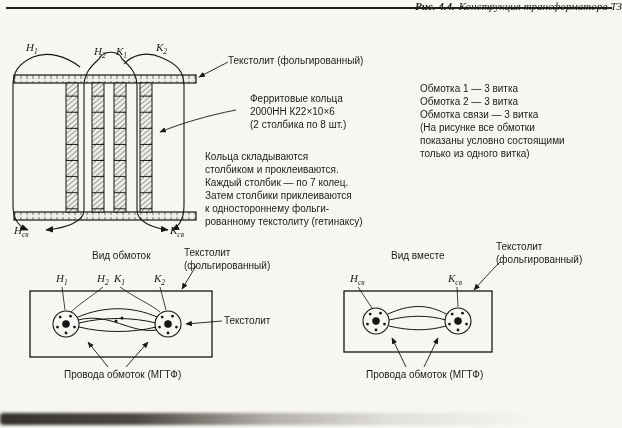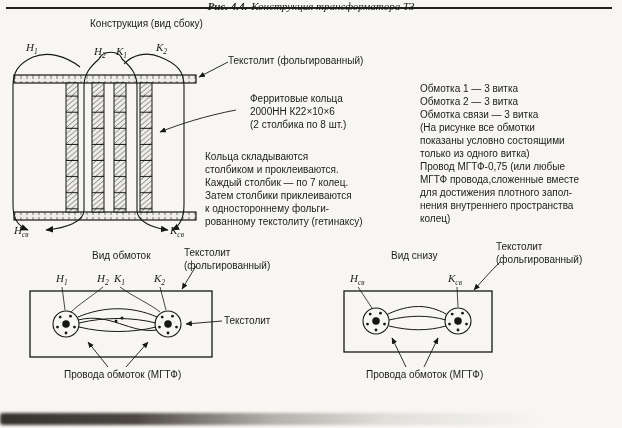--- a/index.html
+++ b/index.html
@@ -12,21 +12,21 @@
     position:absolute; font-size:10px; line-height:1.3;
     white-space:pre-line; letter-spacing:0;
   }
   .title { font-size:10px; }
   .term {
     position:absolute; font-family:Liberation Serif, serif;
     font-style:italic; font-size:11px; line-height:1;
   }
   .term sub { font-size:7.5px; font-style:italic; }
   .caption {
-    position:absolute; left:0; top:386; width:622px; text-align:center;
+    position:absolute; left:0; top:386; width:622px; text-align:right;
     font-size:11px; font-style:italic; font-family:"Liberation Serif", serif;
   }
   .caption .fig { font-weight:bold; margin-right:4px; }
   svg.draw { position:absolute; left:0; top:0; }
   .topline { position:absolute; left:6px; top:7px; width:606px; height:2px; background:#20201e; }
   .smudge {
     position:absolute; left:0; top:413px; width:540px; height:12px;
     background:linear-gradient(90deg,#35322e 0%,#4c4741 25%,rgba(110,104,96,.5) 50%,rgba(140,134,126,.2) 72%,rgba(150,145,138,0) 100%);
     filter:blur(1.6px); border-radius:3px;
   }
@@ -164,21 +164,20 @@
         <path d="M457,287 L458,307"></path>
       </g>
       <path d="M500,262 C490,272 482,281 474,290" stroke-width="0.9" marker-end="url(#arr)"></path>
       <g stroke-width="0.9">
         <path d="M406,367 L392,338" marker-end="url(#arr)"></path>
         <path d="M424,367 L438,338" marker-end="url(#arr)"></path>
       </g>
     </g>
   </svg>
 
-  <div class="lbl title" style="left:90px;top:17px">Конструкция (вид сбоку)</div>
 
   <div class="term" style="left:26px;top:42px">
     <span>Н</span><sub>1</sub></div>
   <div class="term" style="left:94px;top:46px">
     <span>Н</span><sub>2</sub></div>
   <div class="term" style="left:116px;top:46px">
     <span>К</span><sub>1</sub></div>
   <div class="term" style="left:156px;top:42px">
     <span>К</span><sub>2</sub></div>
   <div class="term" style="left:14px;top:225px">
@@ -195,41 +194,36 @@
 Каждый столбик — по 7 колец.
 Затем столбики приклеиваются
 к одностороннему фольги-
 рованному текстолиту (гетинаксу)</div>
   <div class="lbl" style="left:420px;top:82px">Обмотка 1 —  3 витка
 Обмотка 2 —  3 витка
 Обмотка связи —  3 витка
 (На рисунке все обмотки
 показаны условно состоящими
 только из одного витка)</div>
-  <div class="lbl" style="left:420px;top:160px">Провод МГТФ-0,75 (или любые
-МГТФ провода,сложенные вместе
-для достижения плотного запол-
-нения внутреннего пространства
-колец)</div>
 
   <div class="lbl title" style="left:92px;top:249px">Вид обмоток</div>
   <div class="term" style="left:56px;top:273px">
     <span>Н</span><sub>1</sub></div>
   <div class="term" style="left:97px;top:273px">
     <span>Н</span><sub>2</sub></div>
   <div class="term" style="left:114px;top:273px">
     <span>К</span><sub>1</sub></div>
   <div class="term" style="left:154px;top:273px">
     <span>К</span><sub>2</sub></div>
   <div class="lbl" style="left:184px;top:246px">Текстолит
 (фольгированный)</div>
   <div class="lbl" style="left:224px;top:314px">Текстолит</div>
   <div class="lbl" style="left:64px;top:368px">Провода обмоток (МГТФ)</div>
 
-  <div class="lbl title" style="left:391px;top:249px">Вид снизу</div>
+  <div class="lbl title" style="left:391px;top:249px">Вид вместе</div>
   <div class="term" style="left:350px;top:273px">
     <span>Н</span><sub>св</sub></div>
   <div class="term" style="left:448px;top:273px">
     <span>К</span><sub>св</sub></div>
   <div class="lbl" style="left:496px;top:240px">Текстолит
 (фольгированный)</div>
   <div class="lbl" style="left:366px;top:368px">Провода обмоток (МГТФ)</div>
 
   <div class="caption">
     <span class="fig">Рис. 4.4.</span><span>Конструкция трансформатора ТЗ</span>

